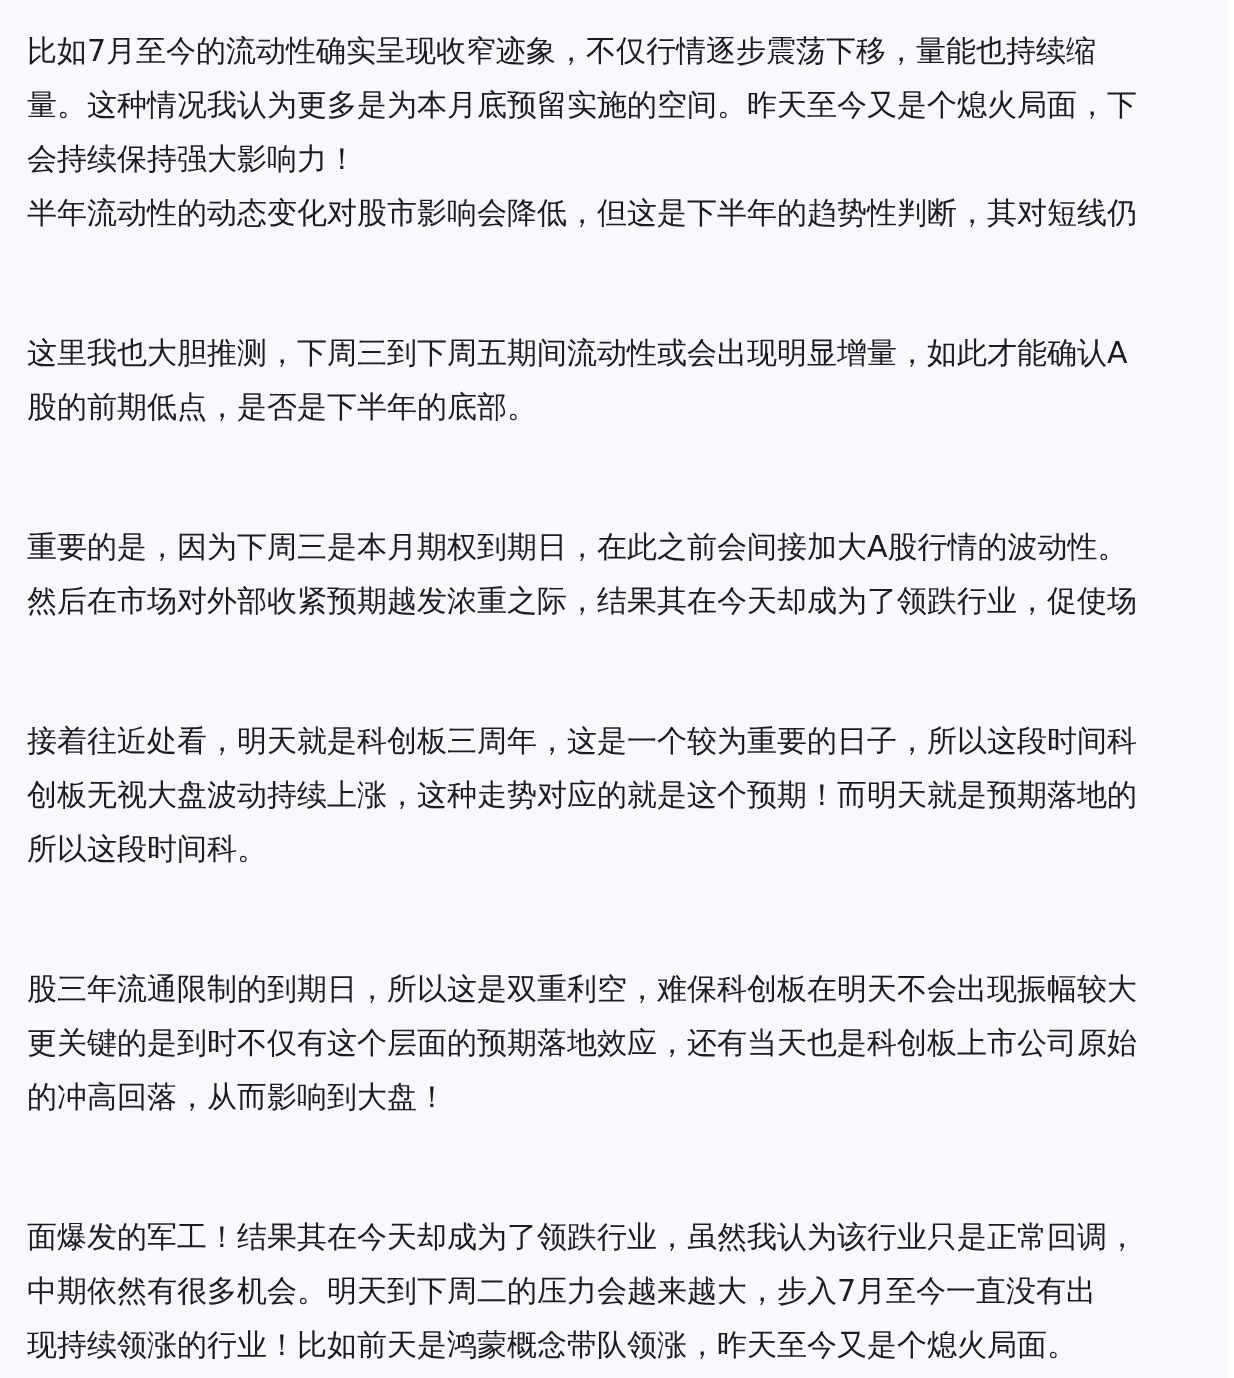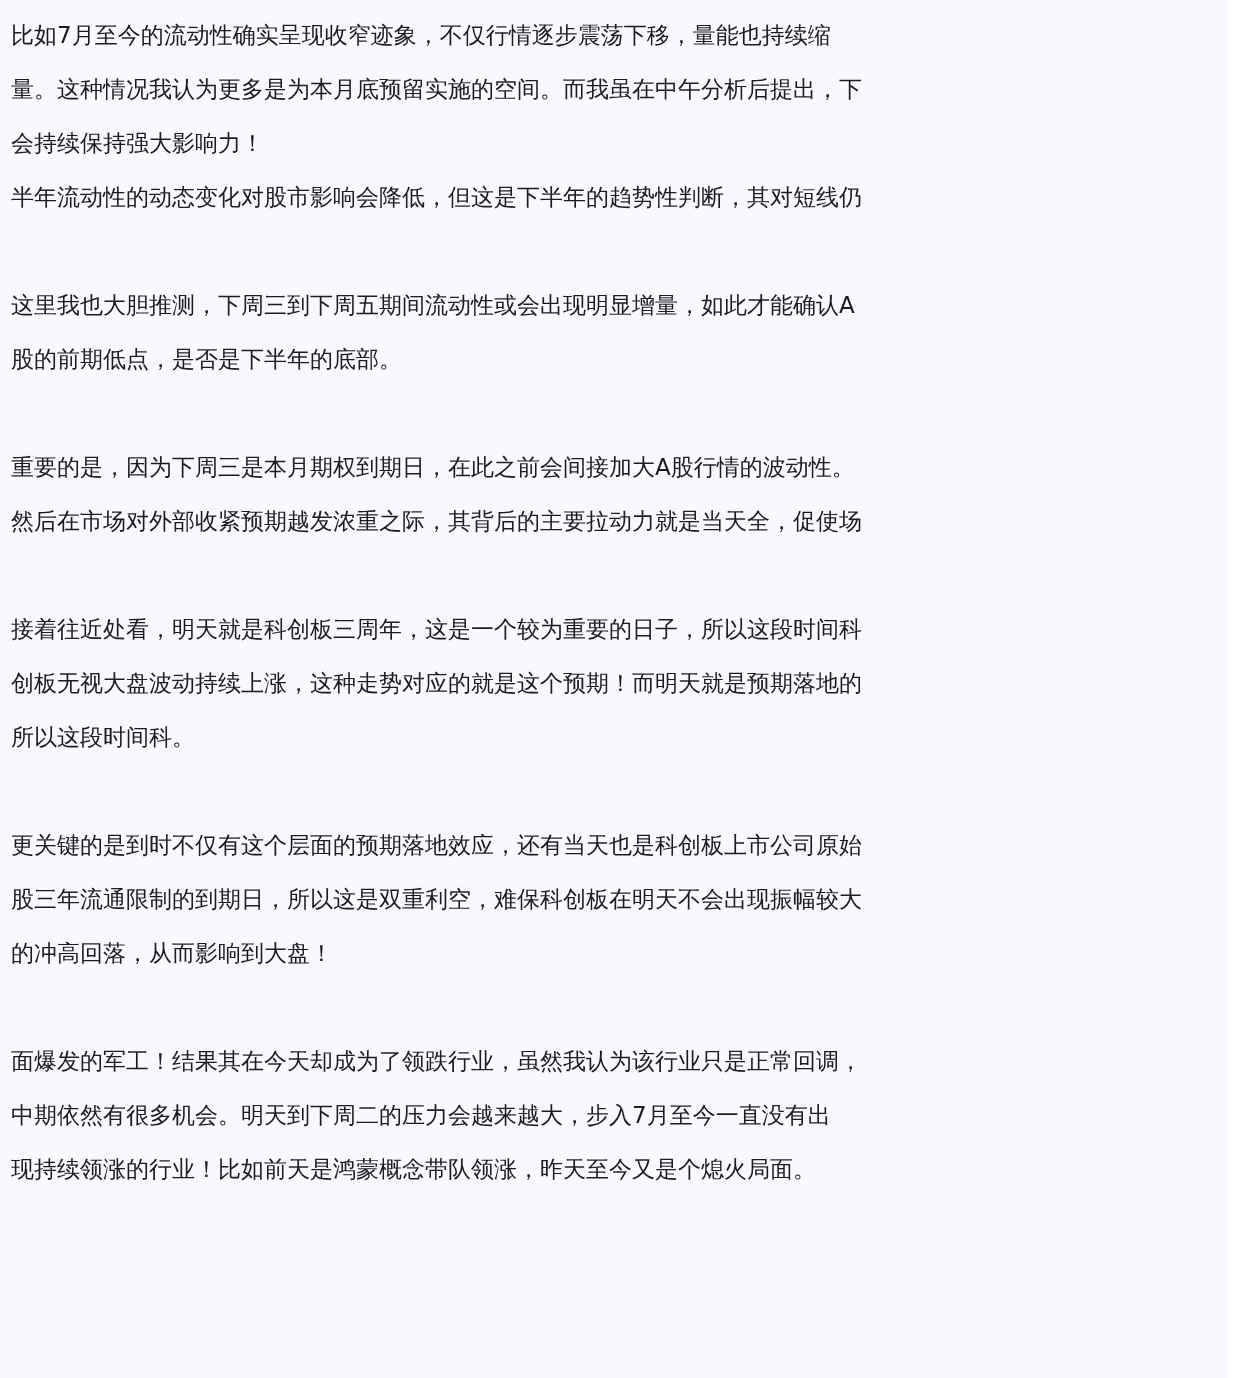--- a/index.html
+++ b/index.html
@@ -23,69 +23,69 @@
       height: 1378px;
       background: #ffffff;
     }
     .article {
       position: absolute;
       left: 11px;
       top: 8px;
       width: 1205px;
     }
     .para {
-      margin: 0;
-      font-size: 23px;
+      margin: 16px;
+      font-size: 30px;
       line-height: 54px;
       letter-spacing: 0px;
       white-space: nowrap;
     }
     .line {
       display: block;
       height: 54px;
     }
     .gap {
       height: 54px;
     }
   </style>
 </head>
 <body>
 
 <div class="article">
 
   <div class="para">
     <span class="line">比如7月至今的流动性确实呈现收窄迹象，不仅行情逐步震荡下移，量能也持续缩</span>
-    <span class="line">量。这种情况我认为更多是为本月底预留实施的空间。而我虽在中午分析后提出，下</span>
+    <span class="line">量。这种情况我认为更多是为本月底预留实施的空间。昨天至今又是个熄火局面，下</span>
     <span class="line">会持续保持强大影响力！</span>
     <span class="line">半年流动性的动态变化对股市影响会降低，但这是下半年的趋势性判断，其对短线仍</span>
   </div>
   <div class="gap"></div>
 
   <div class="para">
     <span class="line">这里我也大胆推测，下周三到下周五期间流动性或会出现明显增量，如此才能确认A</span>
     <span class="line">股的前期低点，是否是下半年的底部。</span>
   </div>
   <div class="gap"></div>
 
   <div class="para">
     <span class="line">重要的是，因为下周三是本月期权到期日，在此之前会间接加大A股行情的波动性。</span>
-    <span class="line">然后在市场对外部收紧预期越发浓重之际，其背后的主要拉动力就是当天全，促使场</span>
+    <span class="line">然后在市场对外部收紧预期越发浓重之际，结果其在今天却成为了领跌行业，促使场</span>
   </div>
   <div class="gap"></div>
 
   <div class="para">
     <span class="line">接着往近处看，明天就是科创板三周年，这是一个较为重要的日子，所以这段时间科</span>
     <span class="line">创板无视大盘波动持续上涨，这种走势对应的就是这个预期！而明天就是预期落地的</span>
     <span class="line">所以这段时间科。</span>
   </div>
   <div class="gap"></div>
 
   <div class="para">
+    <span class="line">股三年流通限制的到期日，所以这是双重利空，难保科创板在明天不会出现振幅较大</span>
     <span class="line">更关键的是到时不仅有这个层面的预期落地效应，还有当天也是科创板上市公司原始</span>
-    <span class="line">股三年流通限制的到期日，所以这是双重利空，难保科创板在明天不会出现振幅较大</span>
     <span class="line">的冲高回落，从而影响到大盘！</span>
   </div>
   <div class="gap"></div>
 
   <div class="para">
     <span class="line">面爆发的军工！结果其在今天却成为了领跌行业，虽然我认为该行业只是正常回调，</span>
     <span class="line">中期依然有很多机会。明天到下周二的压力会越来越大，步入7月至今一直没有出</span>
     <span class="line">现持续领涨的行业！比如前天是鸿蒙概念带队领涨，昨天至今又是个熄火局面。</span>
   </div>
 

